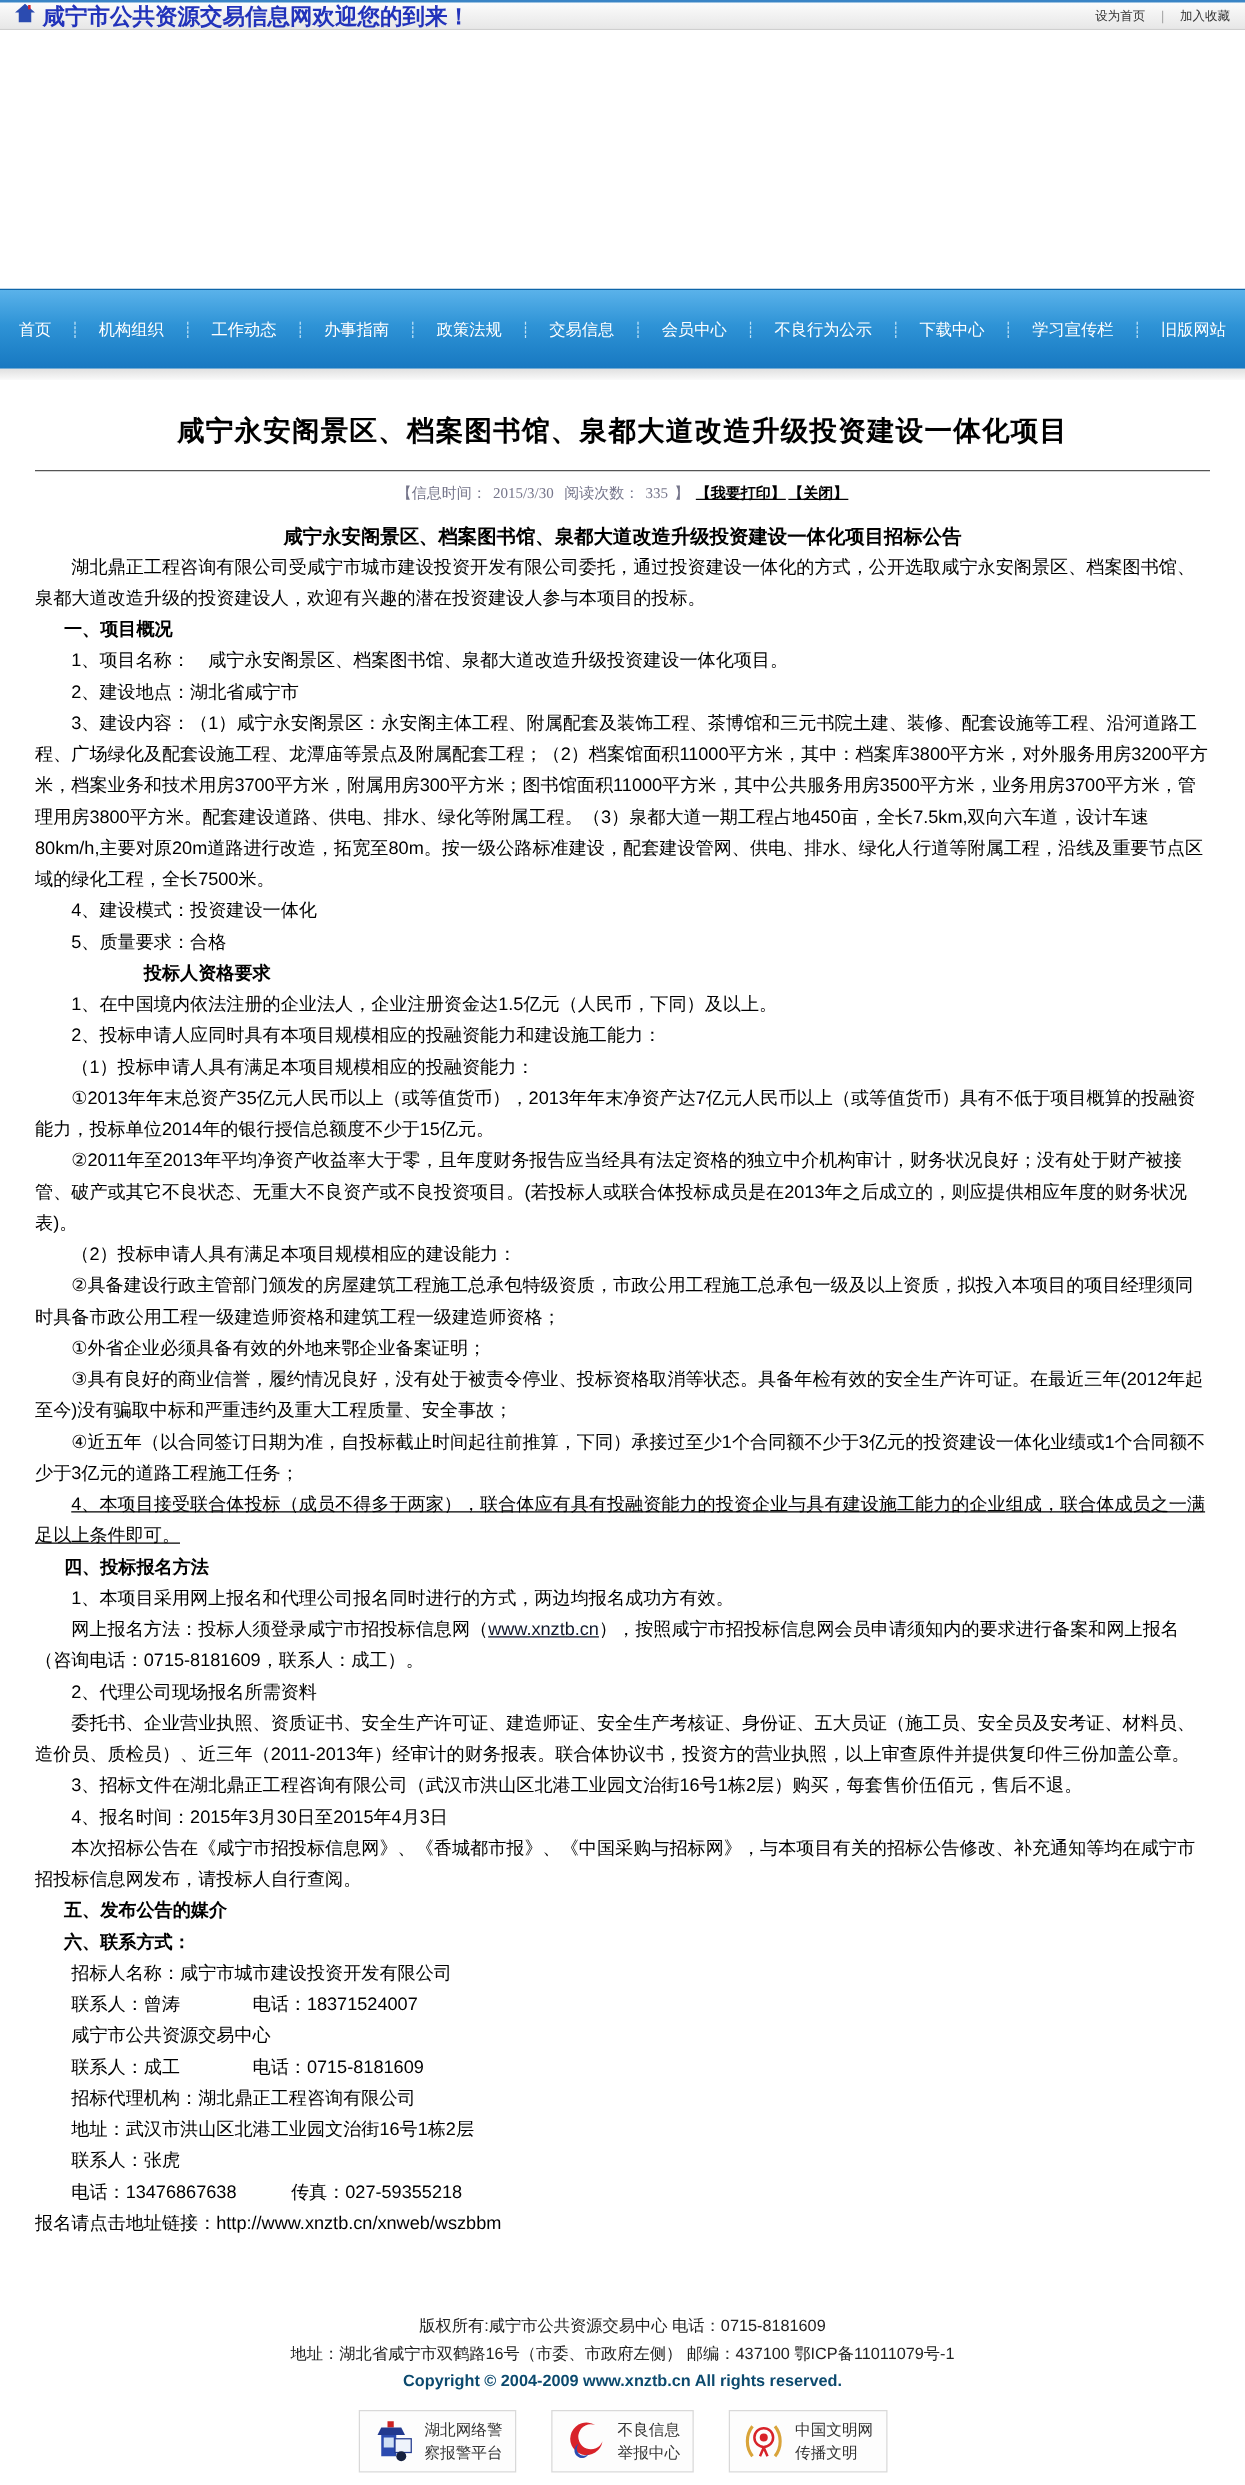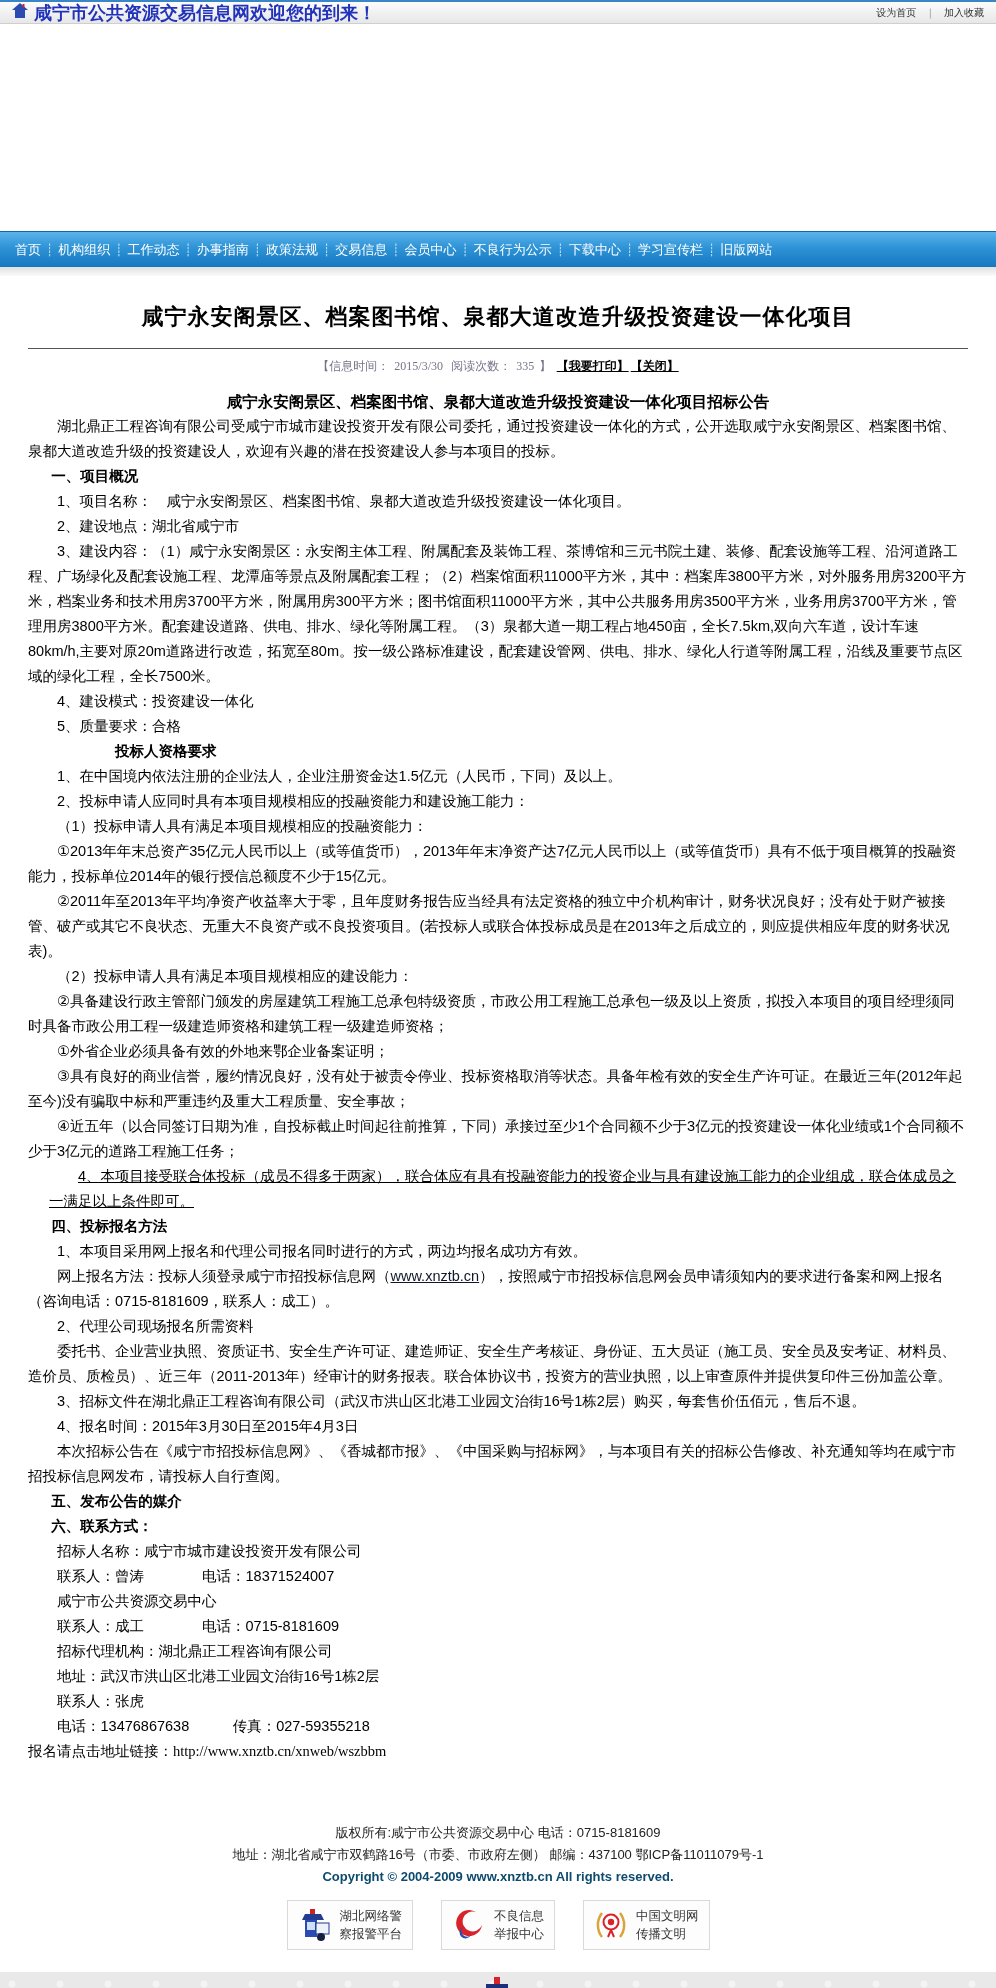--- a/index.html
+++ b/index.html
@@ -20,40 +20,40 @@
   .topbar-right{font-size:10px;color:#333;display:flex;gap:9px;align-items:center;}
   .toplink{color:#333;text-decoration:none;cursor:pointer;}
   .topsep{color:#888;}
   
   .banner{height:207px;background:#fff;}
   
   .nav{
     height:27px;
     background:linear-gradient(180deg,#5ab2ea 0%,#2e93d6 45%,#1778c1 100%);
     border-top:1px solid #0e65a9;
-    display:flex;align-items:center;justify-content:flex-start;
-    padding:4px 10px;
+    display:flex;align-items:center;justify-content:space-between;
+    padding:18px 10px;
   }
   .nav-item{color:#fff;font-size:13px;text-decoration:none;cursor:pointer;white-space:nowrap;padding:0 5px;}
   .nav-sep{color:#bfe2f7;font-size:12px;user-select:none;}
   .nav-strip{height:9px;background:linear-gradient(#e0e0e0,#fafafa);}
   
   .article{padding:26px 28px 0;}
   .page-title{margin:0 0 16px;text-align:center;font-size:22px;font-weight:bold;letter-spacing:1px;}
   .title-rule{border:none;border-top:1px solid #555;margin:0 0 9px;}
   .meta{text-align:center;font-size:12px;margin-bottom:14px;color:#75758a;white-space:nowrap;}
   .meta-num{margin:0 5px;font-family:"Liberation Serif","DejaVu Serif",serif;}
   .meta-link{color:#000;font-weight:bold;text-decoration:underline;cursor:pointer;margin-left:2px;}
   .article-body{font-size:14.5px;line-height:25px;}
   .para{margin:0;text-indent:2em;}
   .para.subtitle{text-align:center;font-weight:bold;text-indent:0;font-size:15.5px;}
   .para.heading{font-weight:bold;text-indent:1.6em;}
   .para.qual-heading{font-weight:bold;text-indent:6em;}
-  .para.body-ul{text-decoration:underline;margin-left:21px;}
-  .para.noindent{text-indent:0;font-family:Liberation Serif, serif;}
+  .para.body-ul{text-decoration:underline;}
+  .para.noindent{text-indent:0;}
   .inline-link{color:#0f172a;text-decoration:underline;cursor:pointer;}
   .b{font-weight:normal;}
   
   .footer{padding-top:58px;text-align:center;}
   .f-line{margin:0;font-size:13px;line-height:22px;color:#222;}
   .f-en{color:#0c4a6e;font-weight:bold;}
   .badges{display:flex;justify-content:center;gap:28px;margin-top:12px;}
   .badge{display:flex;align-items:center;gap:8px;border:1px solid #d9d9d9;background:#fdfdfd;
          padding:5px 10px;height:50px;box-sizing:border-box;cursor:pointer;text-decoration:none;}
   .badge-ico{display:inline-flex;width:34px;height:34px;}

